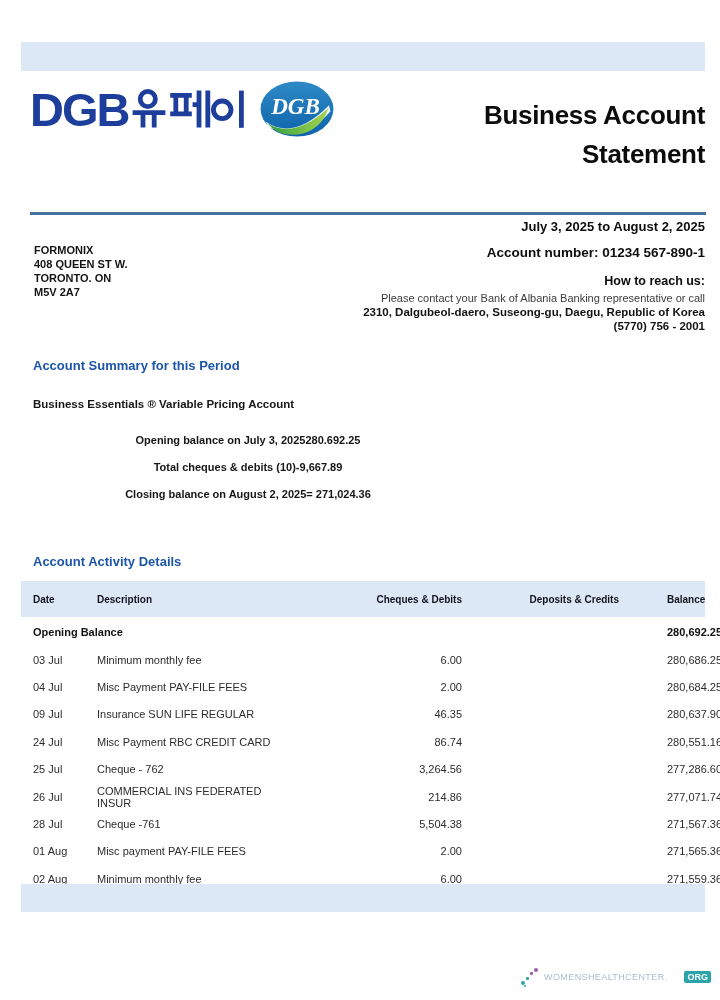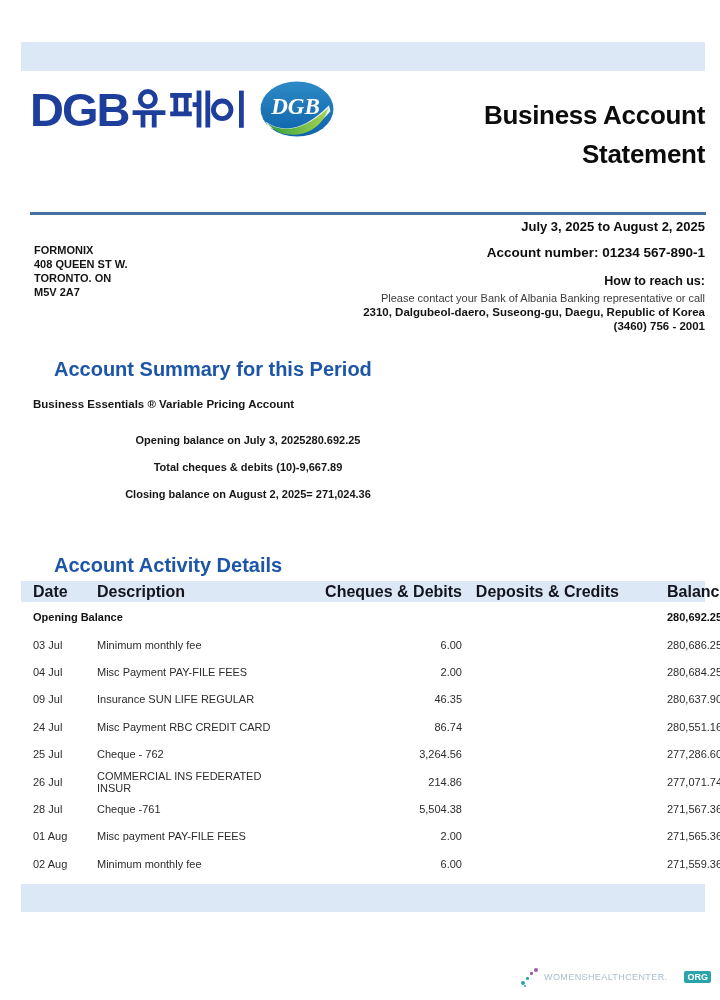--- a/index.html
+++ b/index.html
@@ -27,34 +27,34 @@
 
   .address{position:absolute;left:34px;top:243px;font-size:11px;font-weight:bold;line-height:14px;color:#141414;}
 
   .account-number{position:absolute;right:15px;top:245px;font-size:13.5px;font-weight:bold;color:#0d0d0d;}
 
   .reach{position:absolute;right:15px;top:274px;text-align:right;}
   .reach-heading{font-size:12.5px;font-weight:bold;color:#0d0d0d;}
   .reach-small{font-size:11px;color:#3c3c3c;margin-top:4px;}
   .reach-bold{font-size:11.5px;font-weight:bold;margin-top:2px;color:#141414;}
 
-  .section-heading{position:absolute;left:33px;font-size:20px;font-weight:bold;color:#1d55a8;margin-left:21px;}
+  .section-heading{position:absolute;left:33px;font-size:13px;font-weight:bold;color:#1d55a8;}
   .section-heading.summary{top:358px;}
   .section-heading.activity{top:554px;}
 
   .product{position:absolute;left:33px;top:398px;font-size:11.5px;font-weight:bold;color:#161616;}
 
   .summary-rows{position:absolute;left:33px;top:426px;width:430px;}
   .summary-row{display:flex;justify-content:center;align-items:center;height:27px;
                font-size:11px;font-weight:bold;color:#161616;}
 
   
   .activity-table{position:absolute;left:21px;top:581px;width:684px;}
   .grid{display:grid;grid-template-columns:76px 185px 180px 157px 86px;align-items:center;}
-  .thead{height:21px;background:#dce8f5;font-size:16px;font-weight:bold;color:#14141e;}
+  .thead{height:36px;background:#dce8f5;font-size:10px;font-weight:bold;color:#14141e;}
   .cell-date{padding-left:12px;}
   .cell-right{text-align:right;}
   .cell-balance{text-align:right;padding-right:5px;padding-left:48px;}
   .opening-row{height:29px;font-size:11px;font-weight:bold;color:#121212;}
   .opening-label{grid-column:1 / 3;padding-left:12px;}
   .opening-spacer{grid-column:3 / 5;}
   .activity-row{height:27.4px;font-size:11px;color:#2c2c2c;}
 
   
   .watermark{position:absolute;right:9px;top:964px;height:26px;display:flex;align-items:center;}
@@ -123,21 +123,21 @@
     <div>TORONTO. ON</div>
     <div>M5V 2A7</div>
   </div>
 
   <div class="account-number">Account number: 01234 567-890-1</div>
 
   <div class="reach">
     <div class="reach-heading">How to reach us:</div>
     <div class="reach-small">Please contact your Bank of Albania Banking representative or call</div>
     <div class="reach-bold">2310, Dalgubeol-daero, Suseong-gu, Daegu, Republic of Korea</div>
-    <div class="reach-bold">(3460) 756 - 2001</div>
+    <div class="reach-bold">(5770) 756 - 2001</div>
   </div>
 
   <div class="section-heading summary">Account Summary for this Period</div>
 
   <div class="product">Business Essentials ® Variable Pricing Account</div>
 
   <div class="summary-rows">
     <div class="summary-row">
       <span>Opening balance on July 3, 2025</span>
       <span>280.692.25</span>

